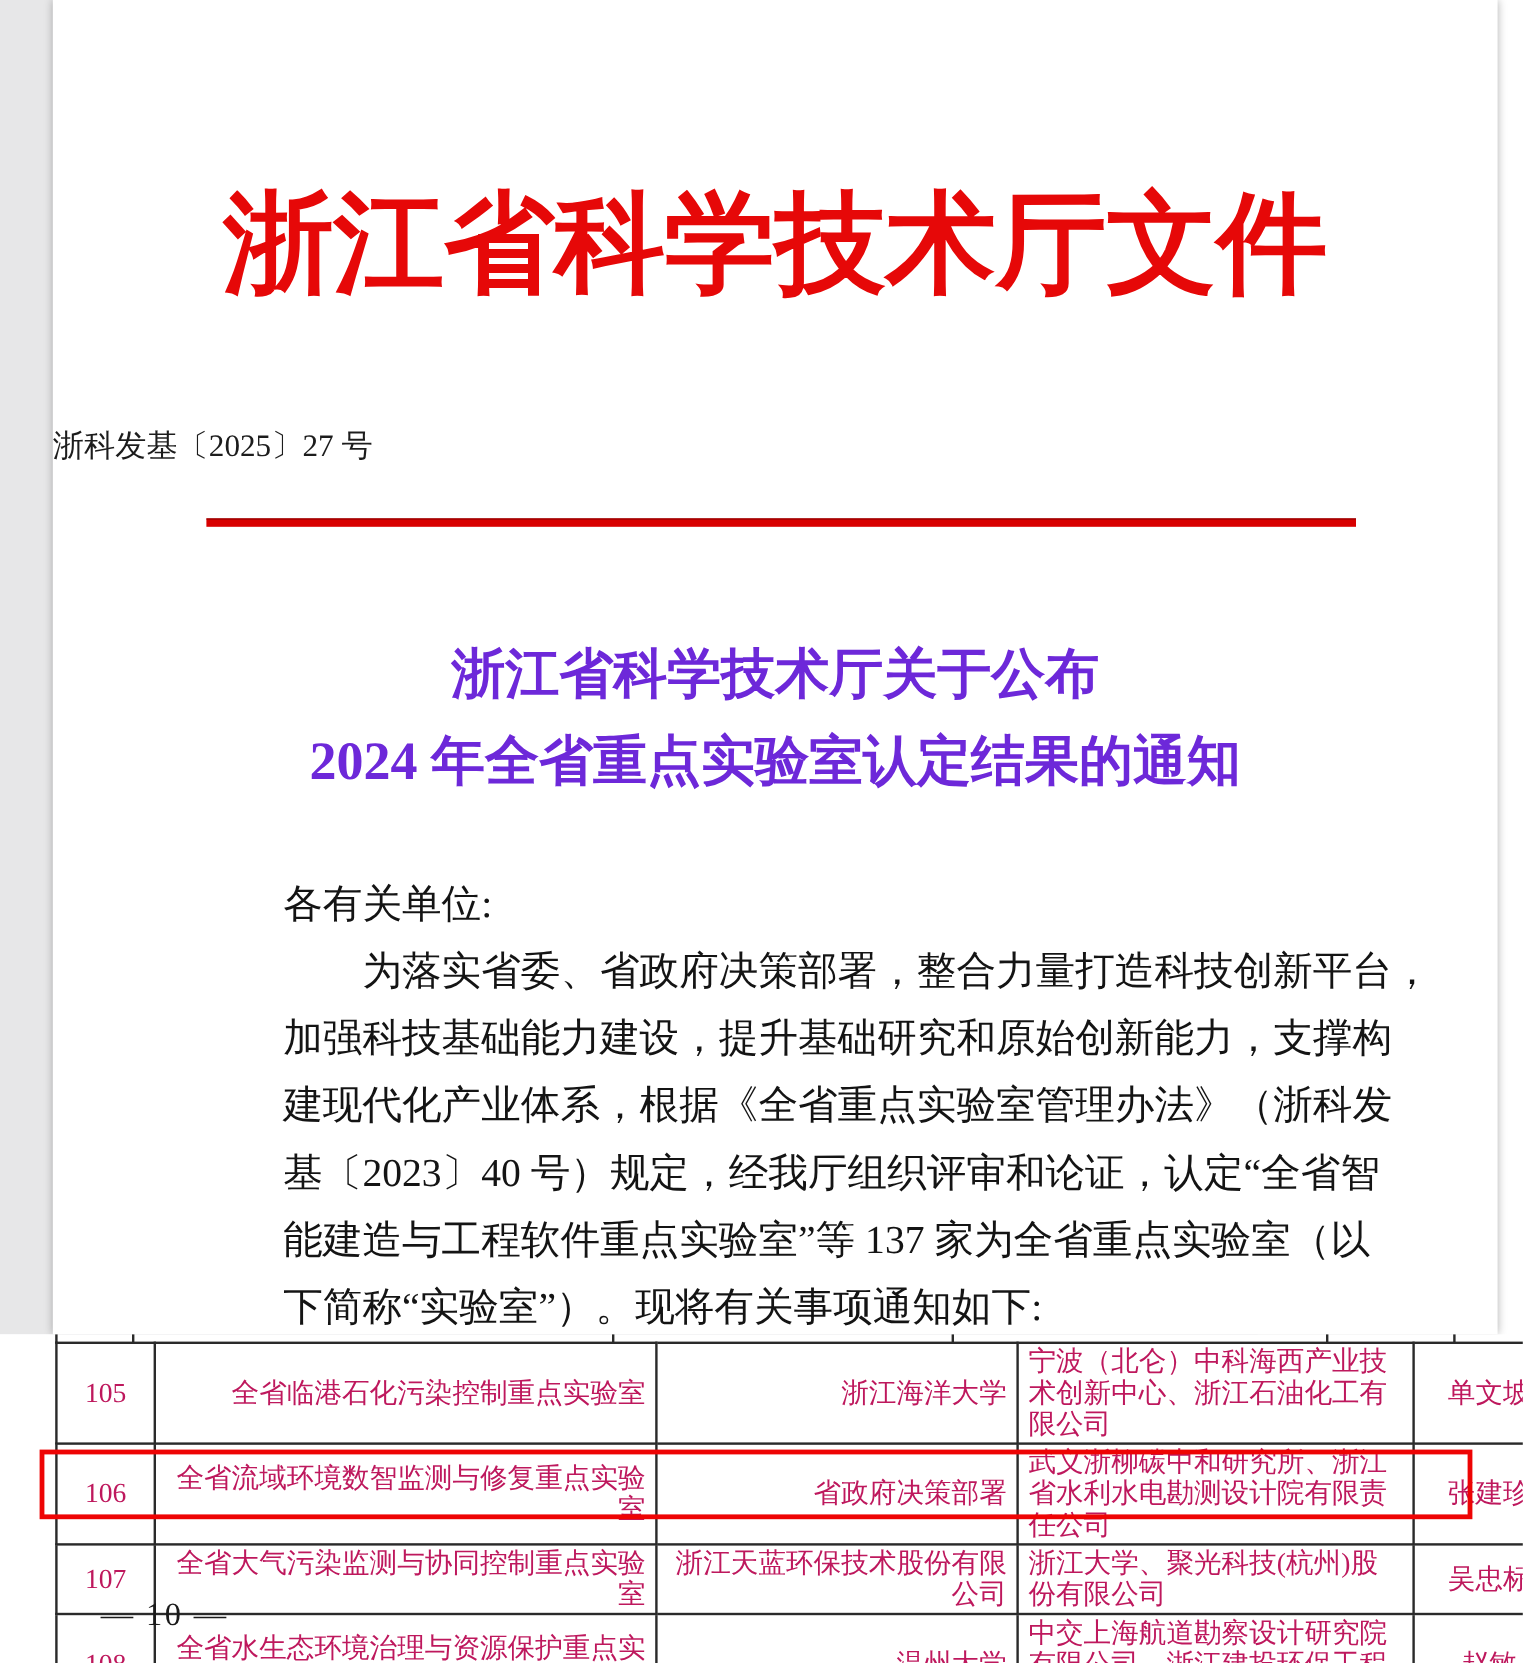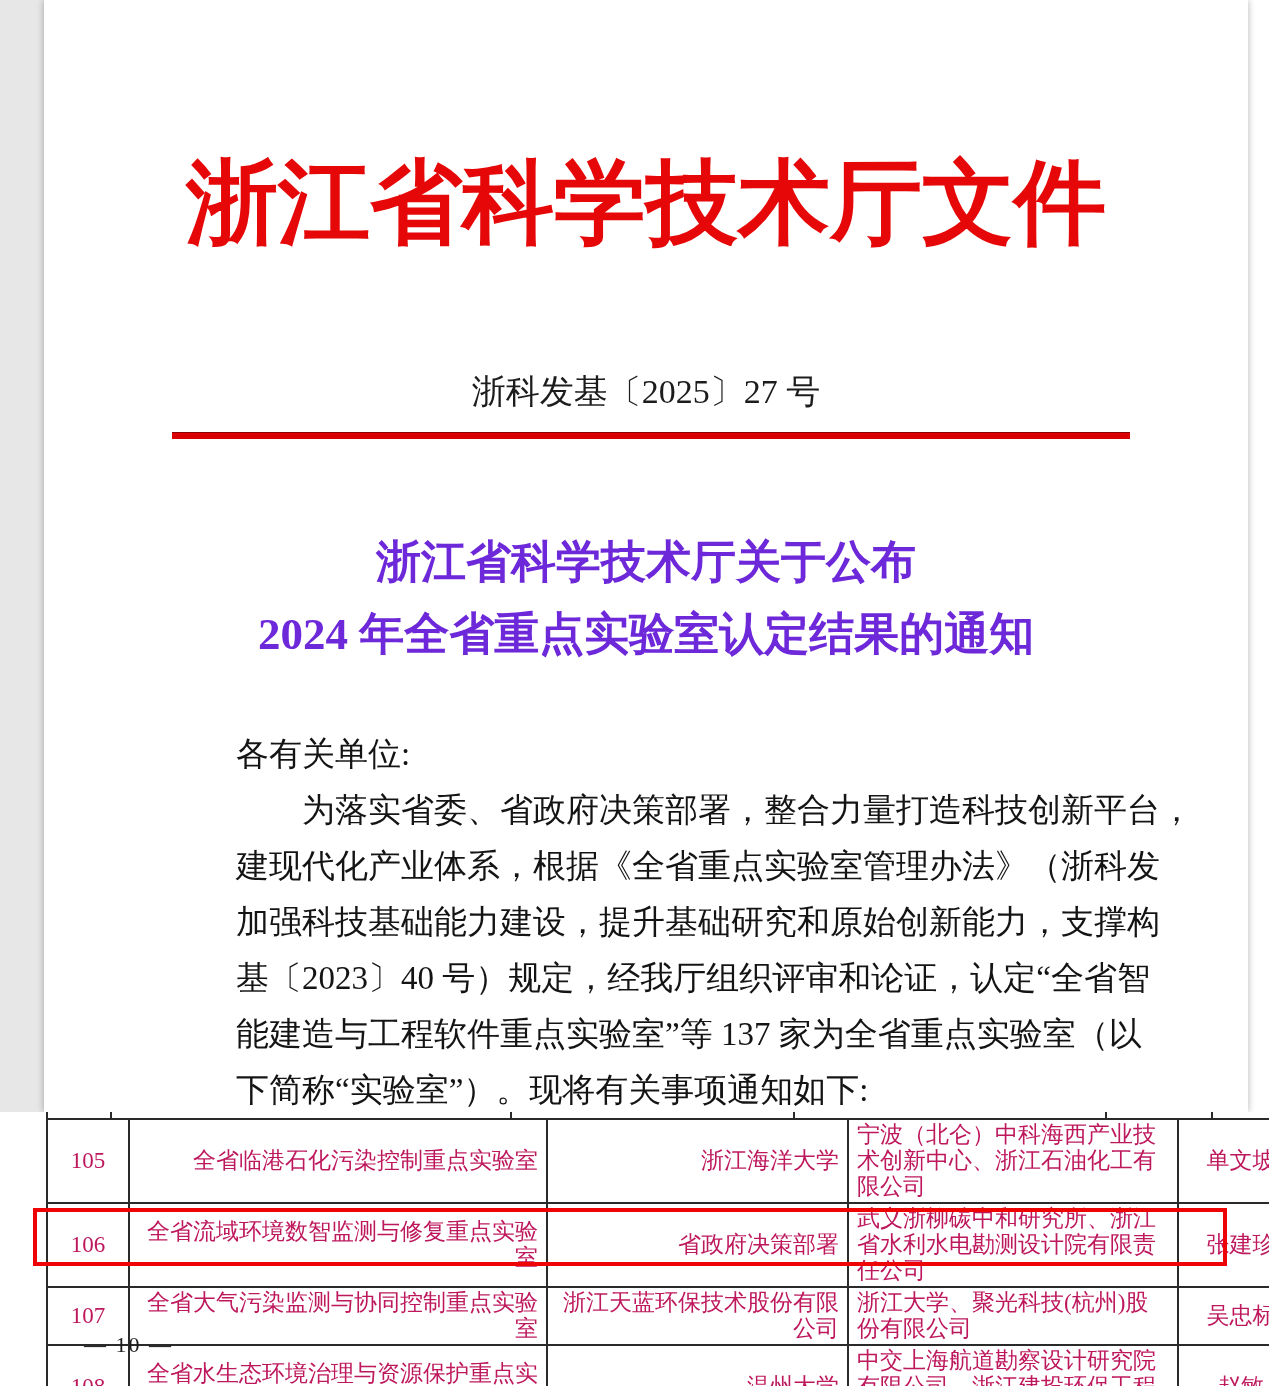--- a/index.html
+++ b/index.html
@@ -23,22 +23,22 @@
     box-shadow:0 0 7px rgba(0,0,0,0.30);
   }
   .doc-header {
     position:absolute; left:0; top:148px; width:1204px;
     text-align:center;
     font-size:92px; line-height:110px; font-weight:700;
     color:#e60808; letter-spacing:0px;
   }
   .doc-number {
     position:absolute; left:0; top:352px; width:1204px;
-    text-align:center;
-    font-size:34px; line-height:40px; color:#1c1c1c;margin-top:20px;
+    text-align:left;
+    font-size:26px; line-height:40px; color:#1c1c1c;
   }
   .red-rule {
     position:absolute; left:128px; top:432px; width:958px; height:6px;
     background:#d80000; border-top:1px solid #8f0000;
   }
   .doc-title {
     position:absolute; left:0; top:526px; width:1204px;
     text-align:center; font-weight:700;
     font-size:45px; line-height:72px; color:#6d28d9;
   }
@@ -75,21 +75,21 @@
   td.c-part { width:312px; text-align:left; font-size:20px; line-height:25px; padding:2px 6px; }
   td.c-dir  { width:108px; text-align:center; }
 
   .highlight-box {
     position:absolute; left:33px; top:96px; width:1194px; height:58px;
     border:4px solid #ee0404; box-sizing:border-box;
     background:transparent; pointer-events:none;
   }
   .page-number {
     position:absolute; left:84px; top:216px;
-    font-size:22px; line-height:34px; color:#1a1a1a;
+    font-size:27px; line-height:34px; color:#1a1a1a;
     letter-spacing:2px;
   }
 </style>
 </head>
 <body>
 
 <div class="screen">
 
   <div class="top-band">
     <div class="page">
@@ -101,22 +101,22 @@
       <div class="red-rule"></div>
 
       <div class="doc-title">
         <div>浙江省科学技术厅关于公布</div>
         <div>2024 年全省重点实验室认定结果的通知</div>
       </div>
 
       <div class="body-block">
         <div class="body-line">各有关单位:</div>
         <div class="body-line indent">为落实省委、省政府决策部署，整合力量打造科技创新平台，</div>
+        <div class="body-line">加强科技基础能力建设，提升基础研究和原始创新能力，支撑构</div>
         <div class="body-line">建现代化产业体系，根据《全省重点实验室管理办法》（浙科发</div>
-        <div class="body-line">加强科技基础能力建设，提升基础研究和原始创新能力，支撑构</div>
         <div class="body-line">基〔2023〕40 号）规定，经我厅组织评审和论证，认定“全省智</div>
         <div class="body-line">能建造与工程软件重点实验室”等 137 家为全省重点实验室（以</div>
         <div class="body-line">下简称“实验室”）。现将有关事项通知如下:</div>
       </div>
 
     </div>
   </div>
 
   <div class="bottom-section">
 

